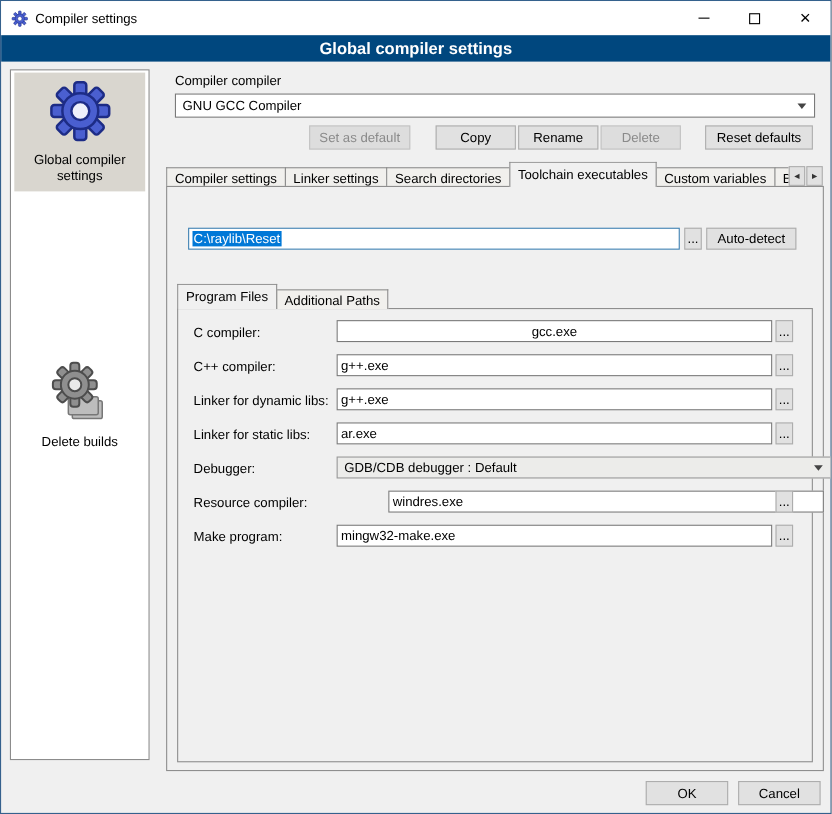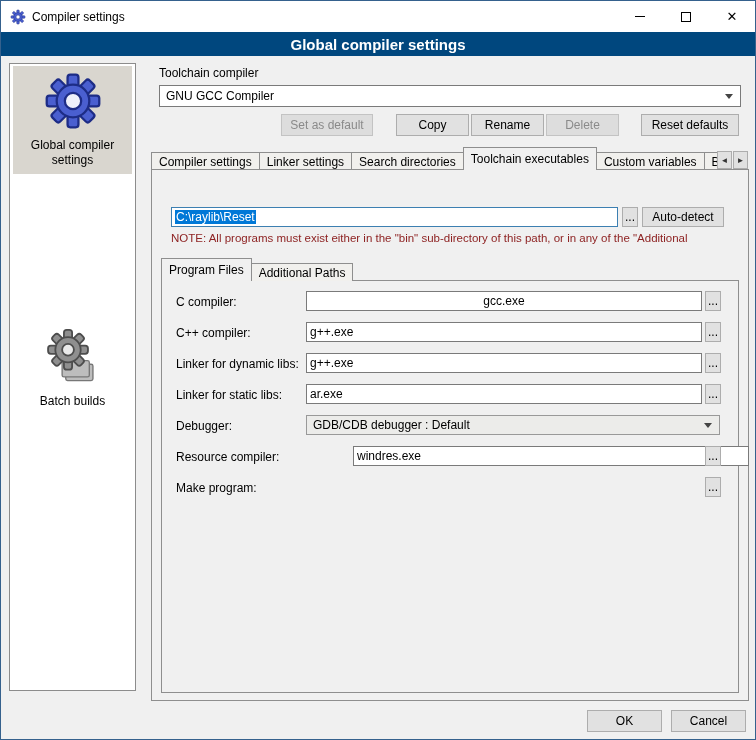--- a/index.html
+++ b/index.html
@@ -120,25 +120,25 @@
         </g>
         <g fill="#8f8f8f" stroke="#4d4d4d" stroke-width="2">
           <rect x="22" y="2" width="9" height="44" rx="3"></rect>
           <rect x="22" y="2" width="9" height="44" rx="3" transform="rotate(45 26.5 24)"></rect>
           <rect x="22" y="2" width="9" height="44" rx="3" transform="rotate(90 26.5 24)"></rect>
           <rect x="22" y="2" width="9" height="44" rx="3" transform="rotate(135 26.5 24)"></rect>
           <circle cx="26.5" cy="24" r="14"></circle>
         </g>
         <circle cx="26.5" cy="24" r="6.5" fill="#e9e9e9" stroke="#4d4d4d" stroke-width="2"></circle>
       </svg>
-      <span class="lbl">Batch builds</span>
+      <span class="lbl">Delete builds</span>
     </div>
   </div>
 
-  <span class="label" style="left:158px; top:65px;">Toolchain compiler</span>
+  <span class="label" style="left:158px; top:65px;">Compiler compiler</span>
   <div class="combo" style="left:158px; top:84px; width:582px; height:22px;">
     <span>GNU GCC Compiler</span>
     <span class="chev"></span>
   </div>
 
   <div class="btn disabled" style="left:280px; top:113px; width:92px;">Set as default</div>
   <div class="btn" style="left:395px; top:113px; width:73px;text-align:center;">Copy</div>
   <div class="btn" style="left:470px; top:113px; width:73px;">Rename</div>
   <div class="btn disabled" style="left:545px; top:113px; width:73px;">Delete</div>
   <div class="btn" style="left:640px; top:113px; width:98px;">Reset defaults</div>
@@ -154,21 +154,20 @@
   <div class="tabarrow" style="left:716px; top:150px;">◄</div>
   <div class="tabarrow" style="left:732px; top:150px;">►</div>
 
   <div class="panel" style="left:150px; top:168px; width:598px; height:532px;"></div>
 
   <div class="pathbox" style="left:170px; top:206px; width:447px; z-index:3;">
     <span class="sel">C:\raylib\Reset</span>
   </div>
   <div class="btn small" style="left:621px; top:206px; width:16px; z-index:3;">...</div>
   <div class="btn small" style="left:641px; top:206px; width:82px; z-index:3;">Auto-detect</div>
-  <div class="note" style="left:170px; top:231px; width:573px; z-index:3;">NOTE: All programs must exist either in the "bin" sub-directory of this path, or in any of the "Additional</div>
 
   <div class="tabstrip" style="left:160px; top:257px; width:400px; height:23px; z-index:3;">
     <div class="tab active">Program Files</div>
     <div class="tab">Additional Paths</div>
   </div>
   <div class="panel" style="left:160px; top:279px; width:578px; height:413px; z-index:2;"></div>
 
   <span class="row-label" style="left:175px; top:294px; z-index:3;">C compiler:</span>
   <input class="textinput" style="left: 305px; top: 290px; width: 396px; z-index: 3; text-align: center;" value="gcc.exe">
   <div class="btn small" style="left:704px; top:290px; width:16px; z-index:3;">...</div>
@@ -179,28 +178,29 @@
 
   <span class="row-label" style="left:175px; top:356px; z-index:3;">Linker for dynamic libs:</span>
   <input class="textinput" style="left: 305px; top: 352px; width: 396px; z-index: 3;" value="g++.exe">
   <div class="btn small" style="left:704px; top:352px; width:16px; z-index:3;">...</div>
 
   <span class="row-label" style="left:175px; top:387px; z-index:3;">Linker for static libs:</span>
   <input class="textinput" style="left: 305px; top: 383px; width: 396px; z-index: 3;" value="ar.exe">
   <div class="btn small" style="left:704px; top:383px; width:16px; z-index:3;">...</div>
 
   <span class="row-label" style="left:175px; top:418px; z-index:3;">Debugger:</span>
-  <div class="combo gray" style="left:305px; top:414px; width:414px; height:20px; z-index:3;">
+  <div class="combo gray" style="left:305px; top:414px; width:450px; height:20px; z-index:3;">
     <span>GDB/CDB debugger : Default</span>
     <span class="chev"></span>
   </div>
 
   <span class="row-label" style="left:175px; top:449px; z-index:3;">Resource compiler:</span>
   <input class="textinput" style="left: 305px; top: 445px; width: 396px; z-index: 3; margin-left: 47px;" value="windres.exe">
   <div class="btn small" style="left:704px; top:445px; width:16px; z-index:3;">...</div>
 
   <span class="row-label" style="left:175px; top:480px; z-index:3;">Make program:</span>
+  <input class="textinput" style="left: 305px; top: 476px; width: 396px; z-index: 3;" value="mingw32-make.exe">
   <div class="btn small" style="left:704px; top:476px; width:16px; z-index:3;">...</div>
 
   <div class="btn footer-btn" style="left:586px; top:709px;">OK</div>
   <div class="btn footer-btn" style="left:670px; top:709px;">Cancel</div>
 
 </div>
 
 </body></html>

